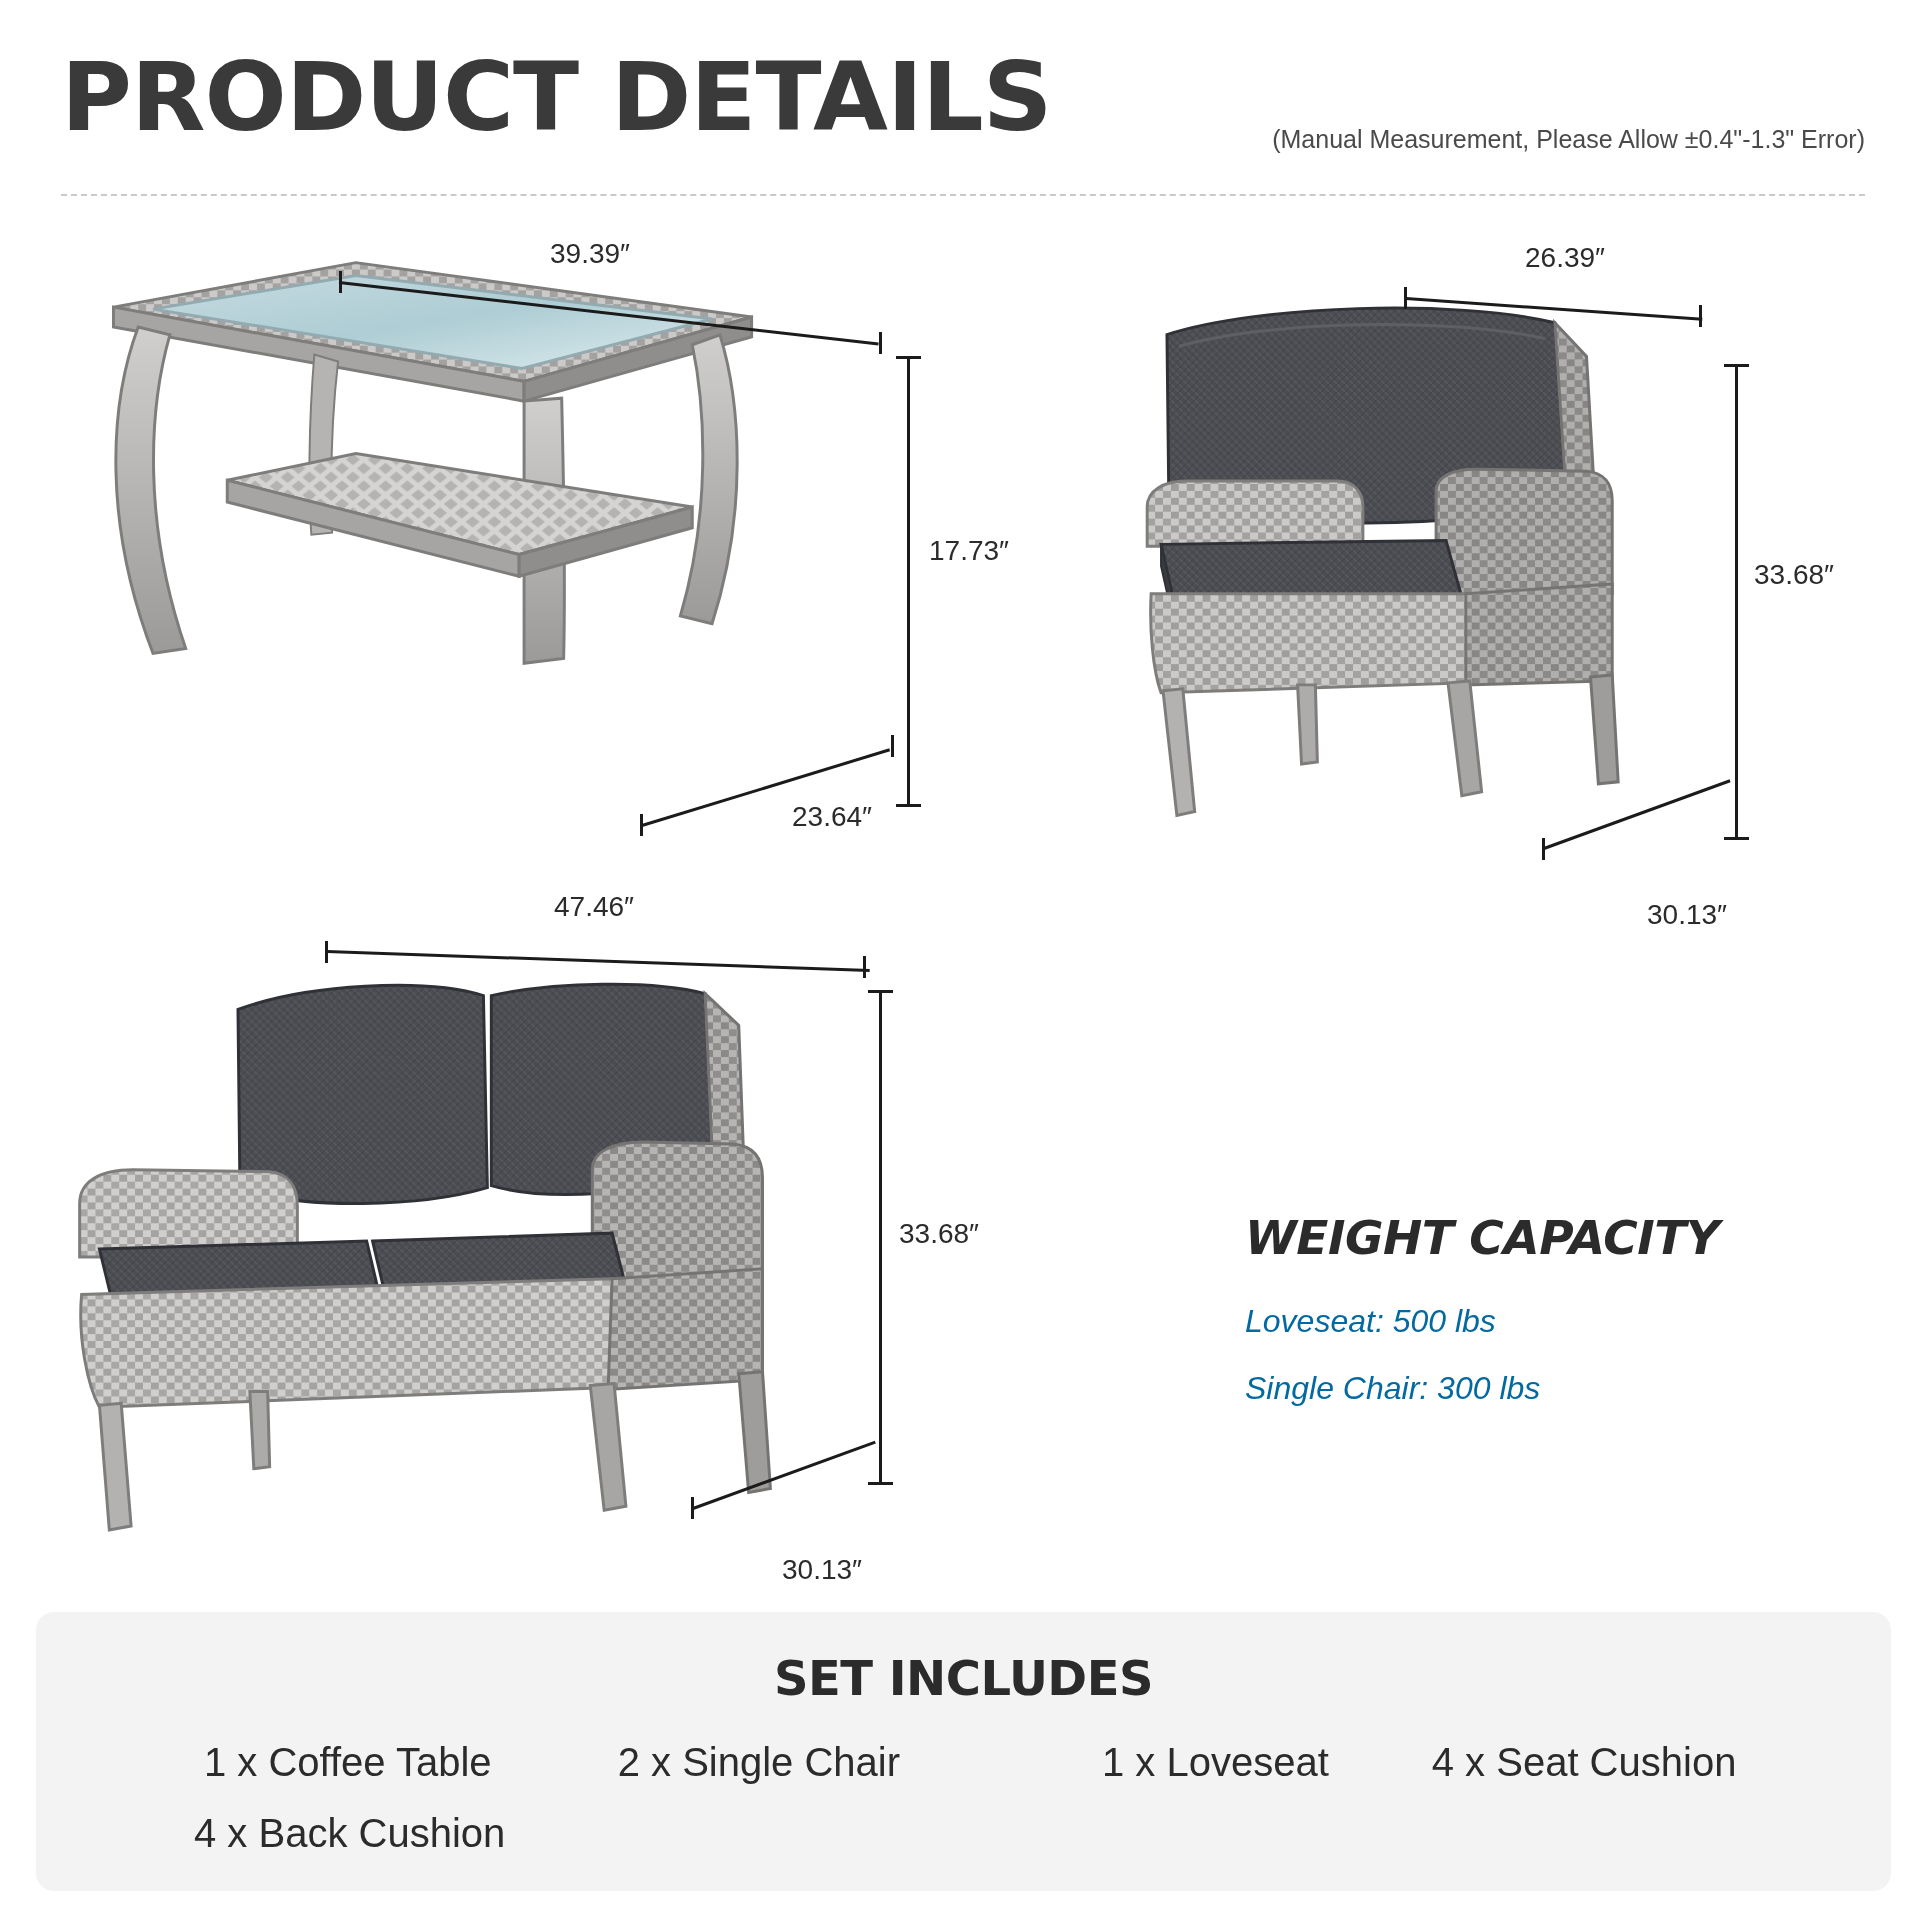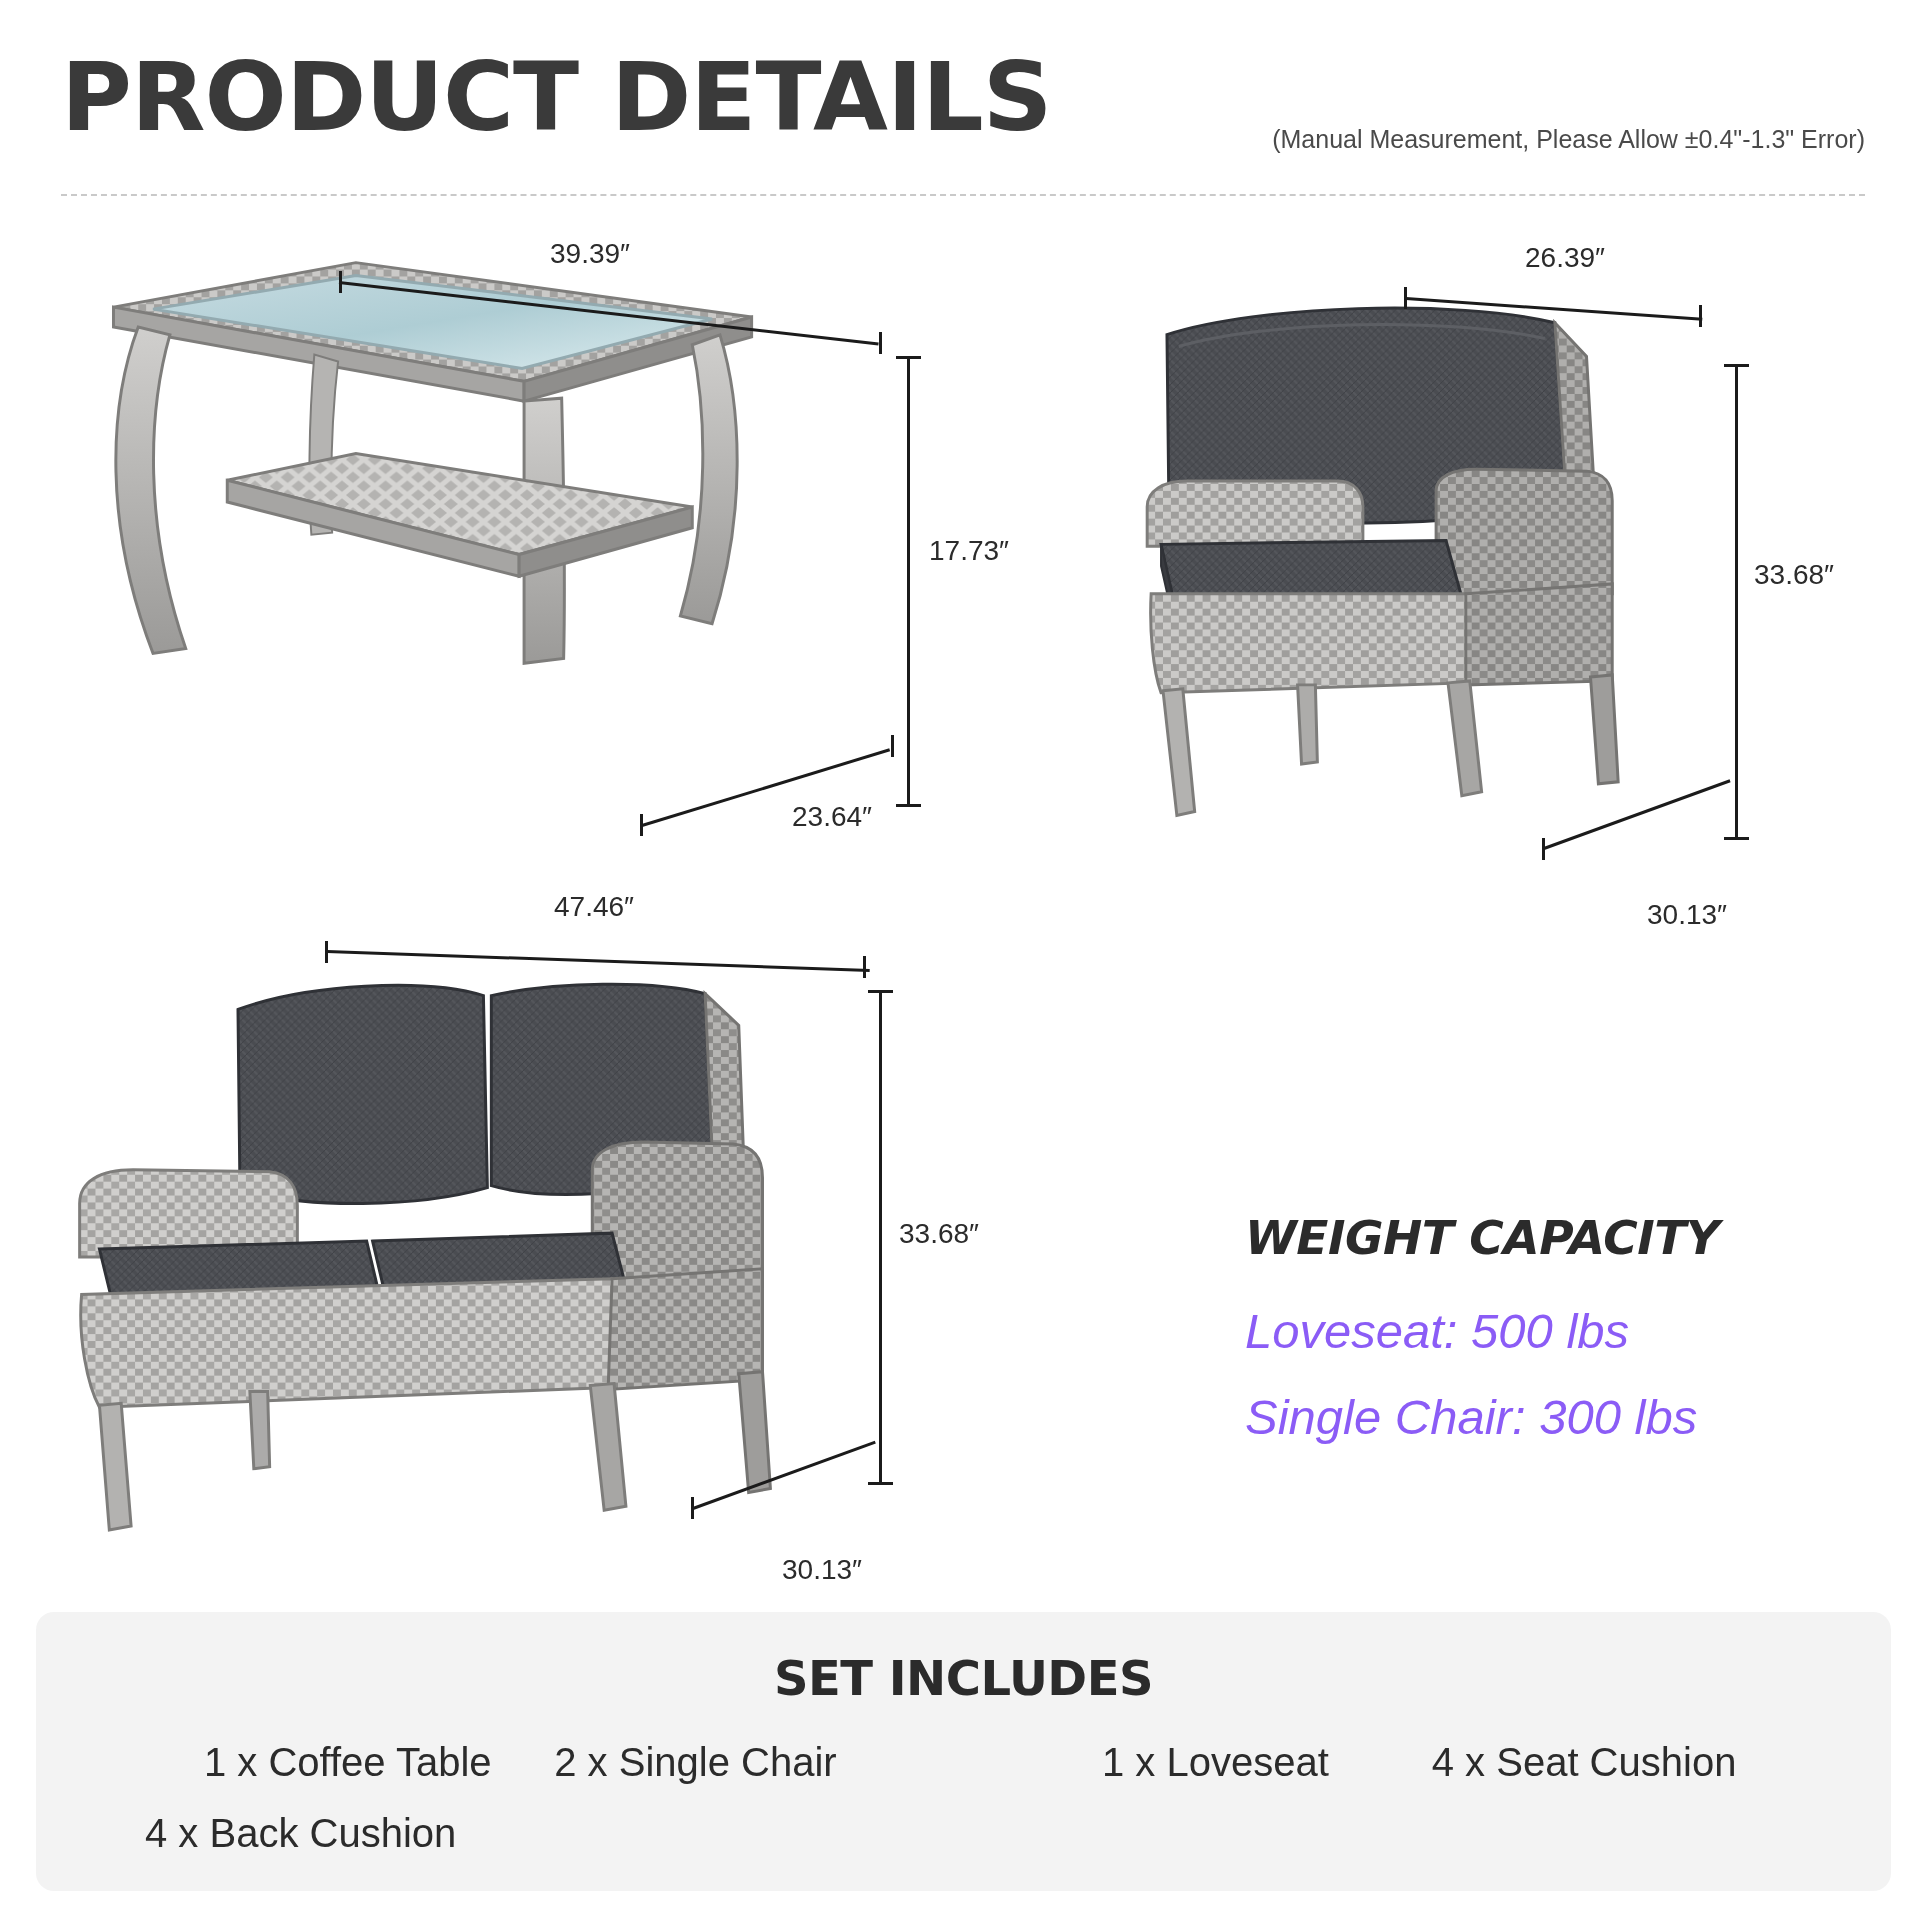--- a/index.html
+++ b/index.html
@@ -78,21 +78,21 @@
   
   .weight-block { position: absolute; left: 1245px; top: 1210px; width: 614px; font-style: italic; }
   .weight-title {
     font-size: 47px;
     font-weight: 800;
     color: #2b2b2b;
     font-family: "DejaVu Sans", sans-serif;
     letter-spacing: -0.5px;
     margin-bottom: 38px;
   }
-  .weight-row { font-size: 49px; color: #8b5cf6; margin-bottom: 30px; }
+  .weight-row { font-size: 32px; color: #0369a1; margin-bottom: 30px; }
 
   
   .set-includes {
     position: absolute;
     left: 36px;
     top: 1612px;
     width: 1855px;
     height: 279px;
     background: #f3f3f3;
     border-radius: 18px;
@@ -110,21 +110,21 @@
     margin-top: 34px;
     display: grid;
     grid-template-columns: 1fr 1fr 1fr 1fr;
     row-gap: 26px;
     padding: 0 109px;
     box-sizing: border-box;
   }
   .set-cell {
     font-size: 40px;
     color: #2b2b2b;
-    text-align: left;
+    text-align: center;
   }
   .set-cell.left { text-align: left; padding-left: 59px; }
   .set-cell.right { text-align: right; padding-right: 44px; }
 </style>
 </head>
 <body>
 
 <div class="header">
   <div class="page-title">PRODUCT DETAILS</div>
   <div class="measure-note">(Manual Measurement, Please Allow ±0.4"-1.3" Error)</div>

